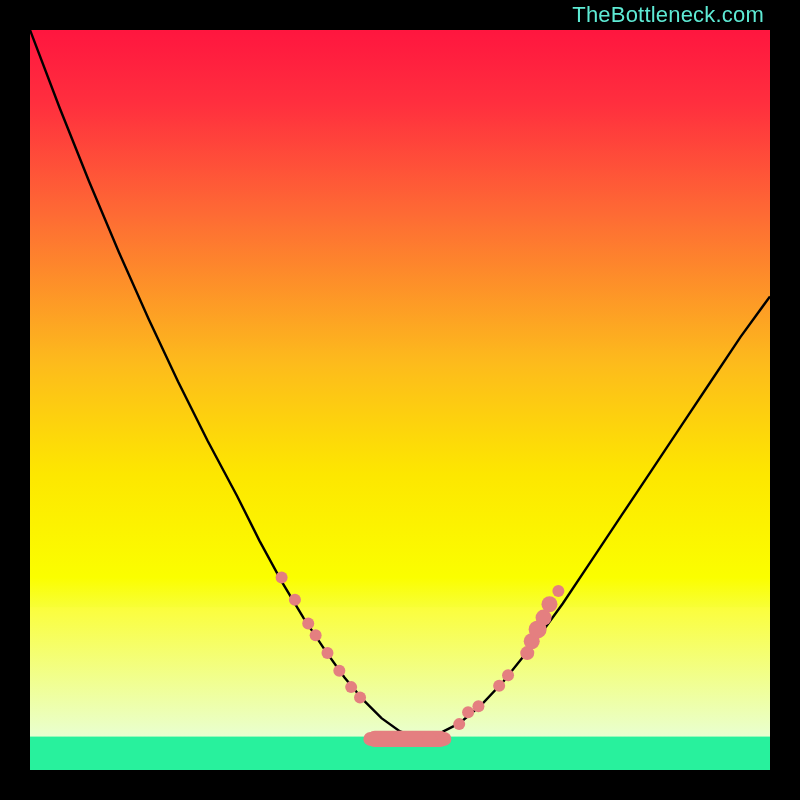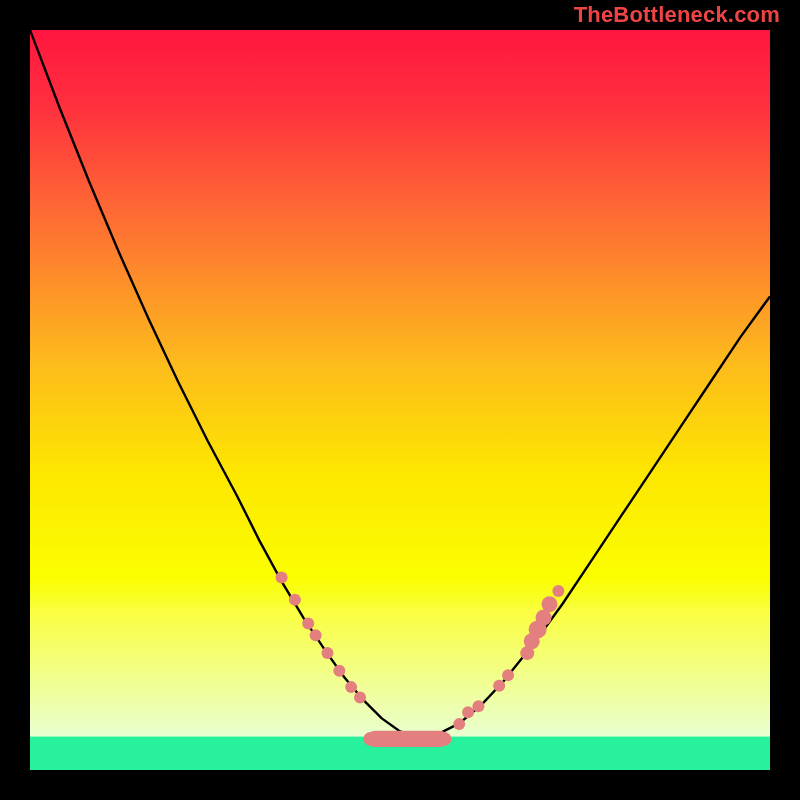--- a/index.html
+++ b/index.html
@@ -21,25 +21,25 @@
   }
   .plot {
     position: absolute;
     left: 0;
     top: 0;
     width: 740px;
     height: 740px;
   }
   .watermark {
     position: absolute;
-    right: 20px;
+    right: 36px;
     top: 2px;
-    color: #ef4444;
+    color: #5eead4;
     font-size: 22px;
-    font-weight: 700;
+    font-weight: 400;
     letter-spacing: 0.2px;
   }
   svg { display: block; }
 </style>
 </head>
 <body>
 
 <div class="watermark">TheBottleneck.com</div>
 
 <div class="frame">

